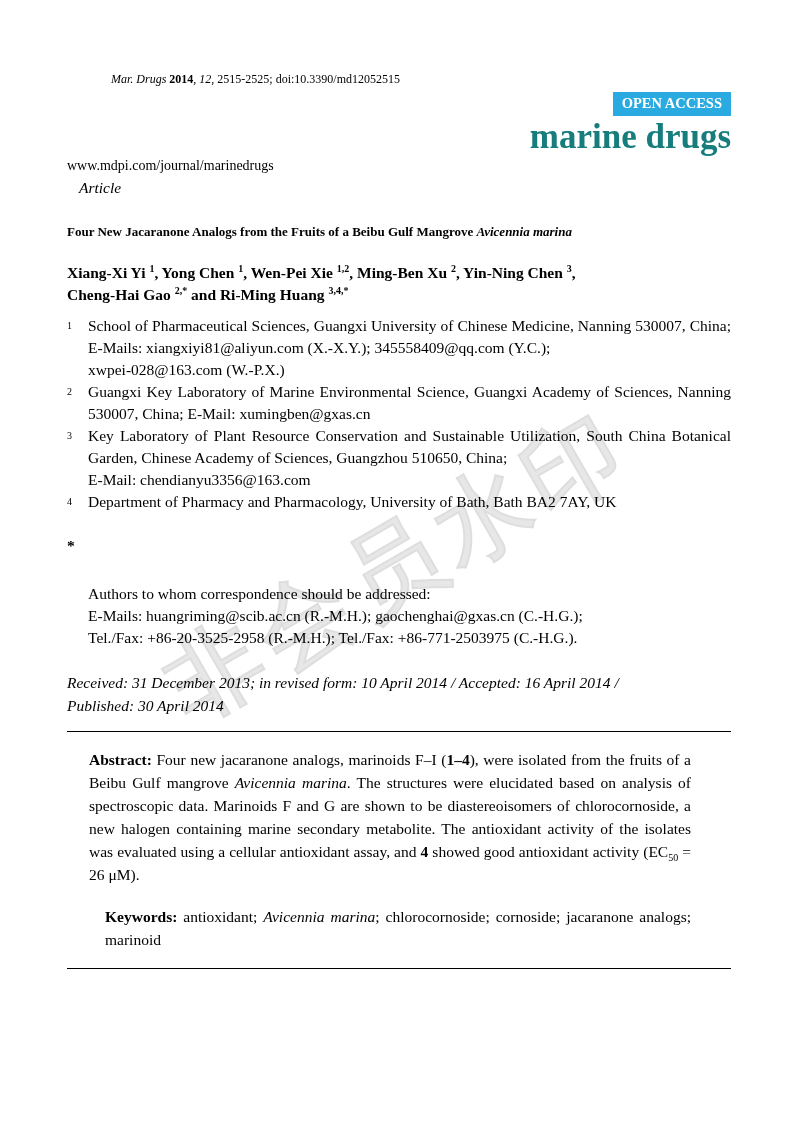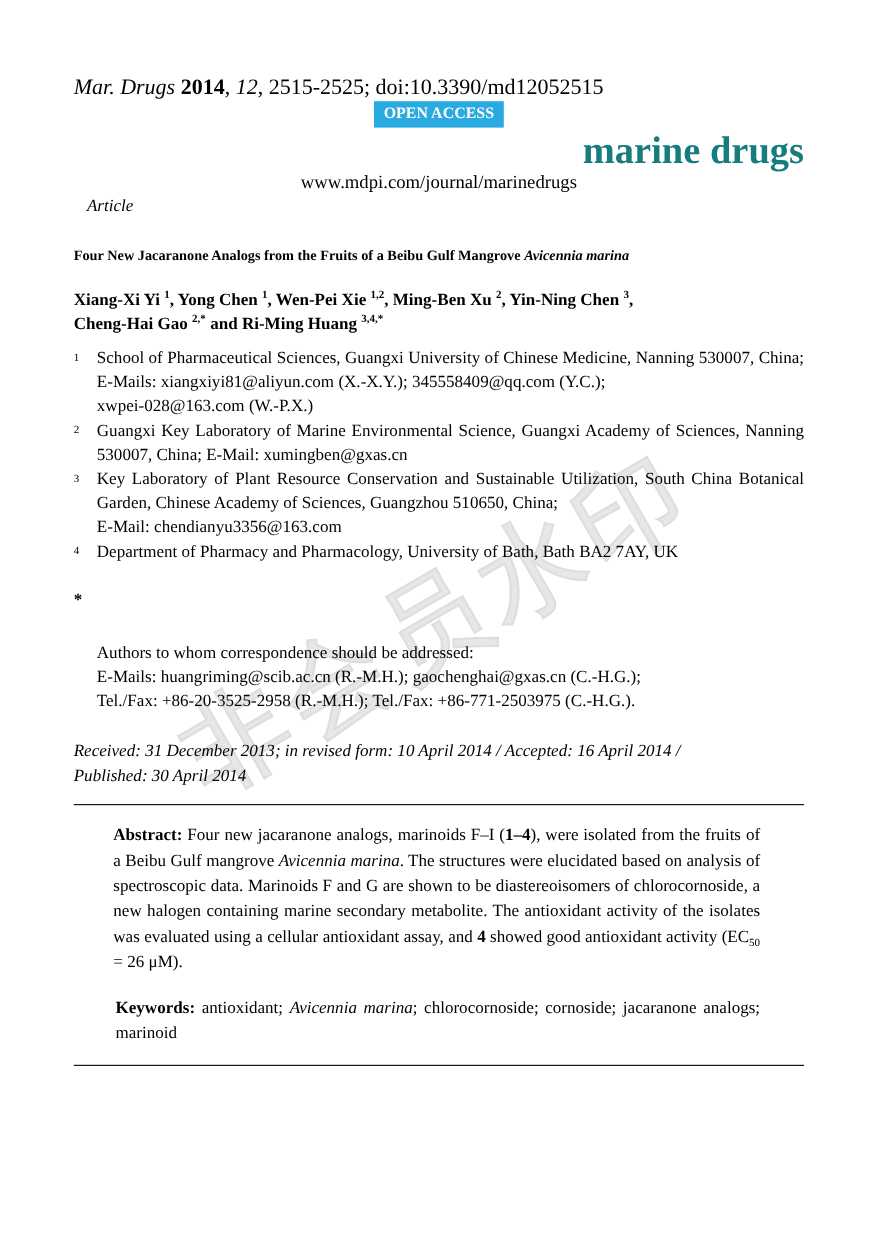--- a/index.html
+++ b/index.html
@@ -25,50 +25,50 @@
     font-family:"DejaVu Sans", sans-serif;
     font-size:96px;
     letter-spacing:7px;
     color:var(--watermark-color);
     -webkit-text-stroke:2px #dedede;
     white-space:nowrap;
     z-index:0;
     user-select:none;
   }
   .content{position:relative;z-index:1;padding:70px 63px 0 67px;}
-  .citation{font-size:20px;line-height:19px;}
-  .badge-row{text-align:center;margin-top:3px;text-decoration:underline;}
+  .citation{font-size:12px;line-height:19px;margin-left:44px;}
+  .badge-row{text-align:right;margin-top:3px;text-decoration:underline;}
   .badge{
     display:inline-block;
     background:var(--badge-blue);
     color:#fff;font-weight:bold;
     font-size:14.5px;line-height:1;
     padding:4px 9px 5px;
   }
   .logo-row{text-align:right;margin-top:1px;}
   .logo{
     font-size:35px;font-weight:bold;
     color:var(--accent-teal);line-height:1.12;
   }
   .issn-row{text-align:right;font-weight:bold;font-size:15.5px;line-height:19px;margin-top:1px;}
-  .site-row{text-align:center;font-size:17px;line-height:19px;}
+  .site-row{text-align:left;font-size:14px;line-height:19px;}
   .article-type{font-style:italic;font-size:15.5px;margin-top:4px;margin-left:12px;}
   .title{font-size:13px;font-weight:bold;line-height:27px;margin-top:21px;}
   .authors{font-size:15.5px;font-weight:bold;line-height:22px;margin-top:17px;font-family:Liberation Serif, serif;}
   .affiliations{margin-top:9px;font-size:15.5px;line-height:22px;}
   .aff-row{display:flex;}
   .aff-num{flex:none;width:21px;font-size:10px;line-height:22px;vertical-align:top;}
   .aff-text{flex:1;text-align:justify;}
   .correspondence{display:flex;margin-top:22px;font-size:15.5px;line-height:22px;}
   .corr-marker{flex:none;width:21px;font-weight:bold;}
   .corr-text{flex:1;margin-top:48px;}
   .dates{margin-top:22px;font-style:italic;font-size:15.5px;line-height:23px;}
   .rule{border:none;border-top:1.6px solid #000;margin:14px 0 0;}
   .rule-bottom{border:none;border-top:1.6px solid #000;margin:17px 0 0;}
-  .abstract{margin:16px 40px 0 36px;text-align:justify;font-size:15.5px;line-height:23px;}
+  .abstract{margin:16px 40px 0 22px;text-align:justify;font-size:15.5px;line-height:23px;}
   .keywords{margin:19px 40px 0 38px;text-align:justify;font-size:15.5px;line-height:23px;}
   .b{font-weight:bold;}
   .i{font-style:italic;}
   sup{font-size:10px;line-height:0;vertical-align:super;}
   sub{font-size:10px;line-height:0;vertical-align:sub;}
 </style>
 </head>
 <body>
 
 <div class="page">

